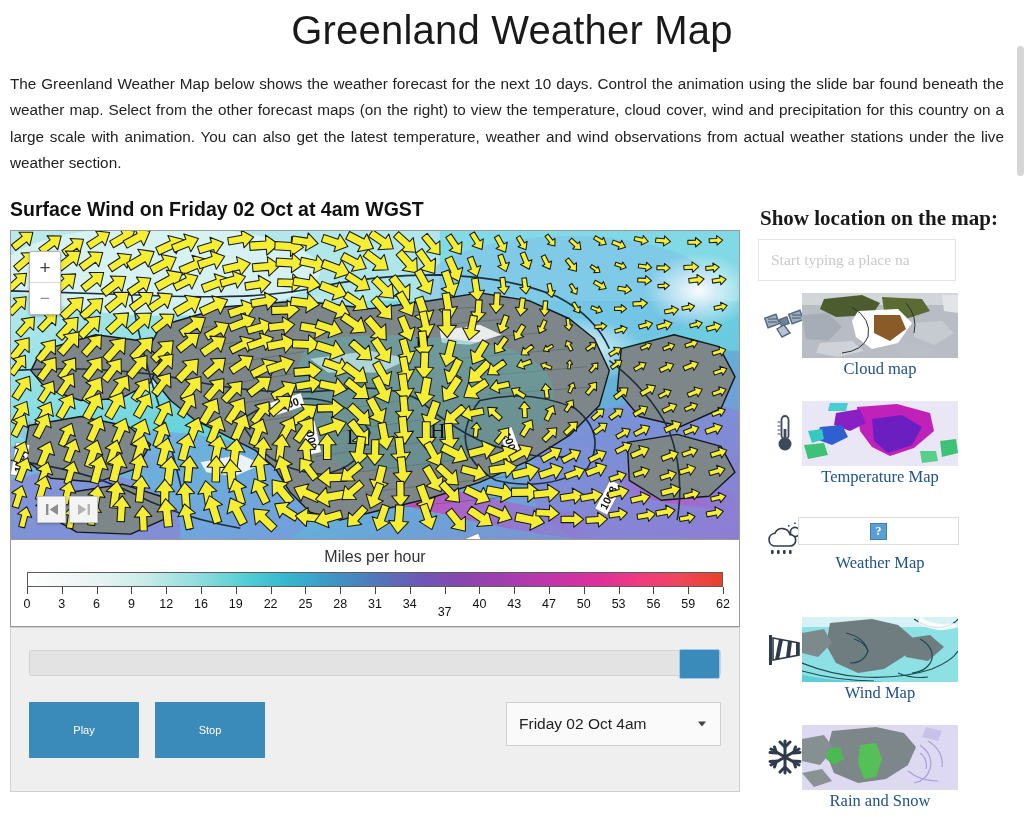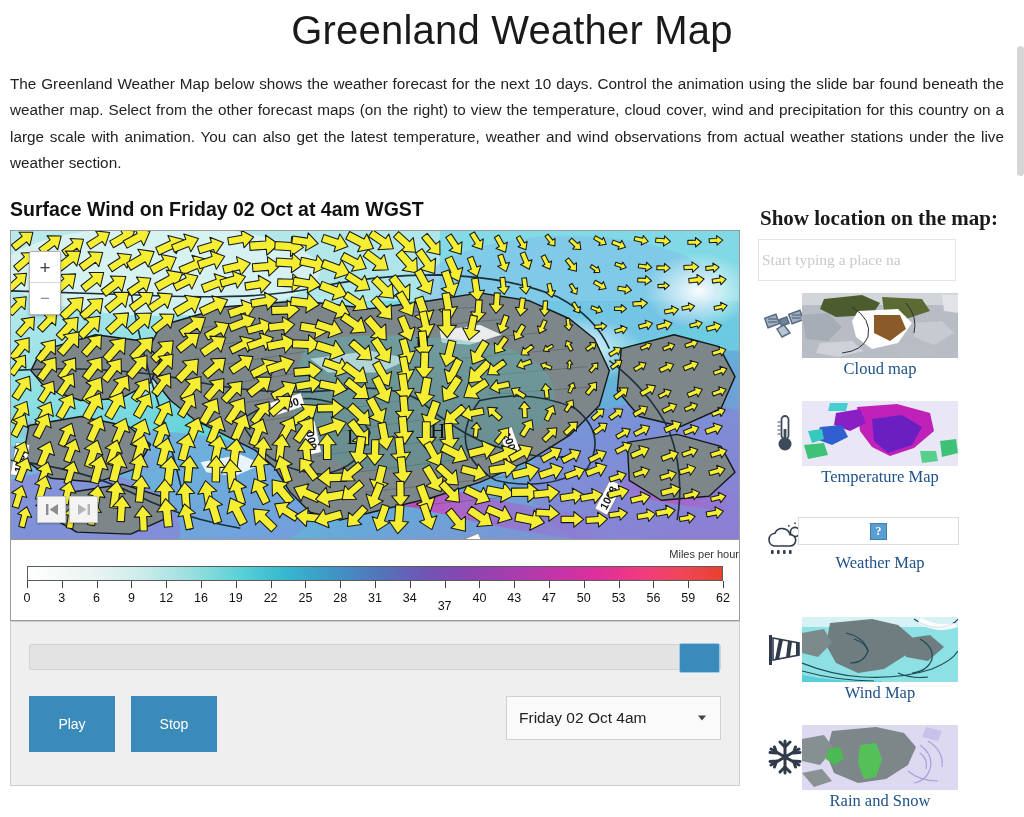--- a/index.html
+++ b/index.html
@@ -95,21 +95,21 @@
 
   
   .legend-box {
     width: 730px;
     border: 1px solid #999;
     border-top: none;
     background: #fff;
     padding: 8px 0 12px 0;
   }
   .legend-unit {
-    text-align: right; font-size: 11px; color:#333; margin-bottom:6px;
+    text-align: center; font-size: 16px; color:#333; margin-bottom:6px;
   }
   .legend-bar-wrap { padding: 0 16px; position: relative; }
   .legend-bar {
     height: 15px;
     border: 1px solid #5c5c5c;
     background: linear-gradient(to right,
       #ffffff 0%, #f2f7f6 6%, #e3f2f1 11%, #c7ebe9 17%,
       #95dede 24%, #56cfd6 31%, #36b8cf 37%,
       #3f95c4 44%, #5573ba 51%, #6f56b4 57%,
       #8a45b0 63%, #a73dae 70%, #c334a8 76%,
@@ -151,25 +151,25 @@
   .slider-handle {
     position: absolute; right: 0px; top: -2px;
     width: 41px; height: 30px;
     background: #3b8bba;
     border: 1px solid #9ecae9;
     border-radius: 2px;
     cursor: pointer;
   }
   .btn-row { margin-top: 26px; display:flex; align-items:flex-start; }
   .btn {
-    width: 86px; height: 56px;
+    width: 110px; height: 56px;
     background: #3b8bba;
     color: #fff;
     border: none;
-    font-size: 14px;
+    font-size: 11px;
     cursor: pointer;
     font-family: "Liberation Sans", sans-serif;
   }
   .btn + .btn { margin-left: 16px; }
   .time-select {
     margin-left: auto;
     width: 215px; height: 44px;
     background: #fafafa;
     border: 1px solid #d0d0d0;
     display:flex; align-items:center;
@@ -188,21 +188,21 @@
   
   .rc-title {
     font-family: "Liberation Serif", serif;
     font-size: 21px; font-weight: bold; color:#1a1a1a;
     margin: 0 0 8px 2px;
   }
   .place-input {
     width: 198px; height: 42px;
     border: 1px solid #e4e4e4;
     background:#fff;
-    padding: 0 3px;
+    padding: 0 12px;
     font-family: "Liberation Serif", serif;
     font-size: 15.5px;
     color: #333;
     outline: none;
   }
   .place-input::placeholder { color:#c9c9c9; }
 
   .map-item { position: relative; margin-top: 12px; height: 96px; }
   .map-item .mi-icon {
     position:absolute; left: 6px; top: 6px;

